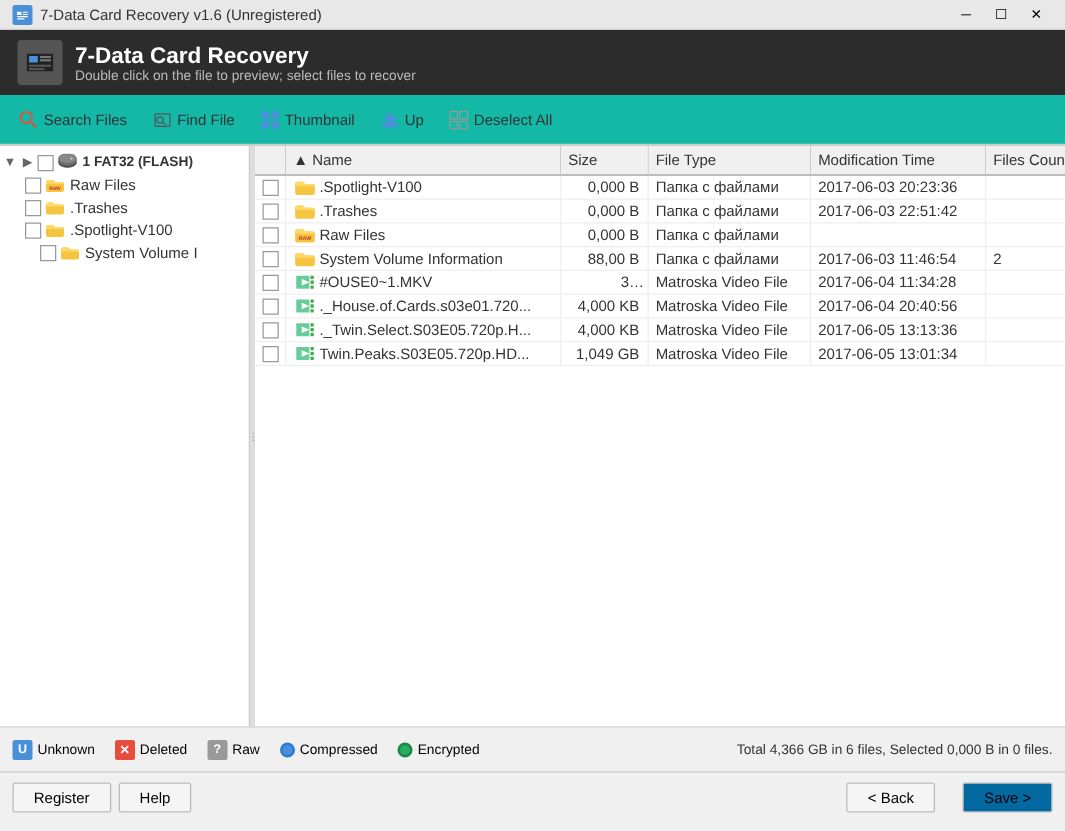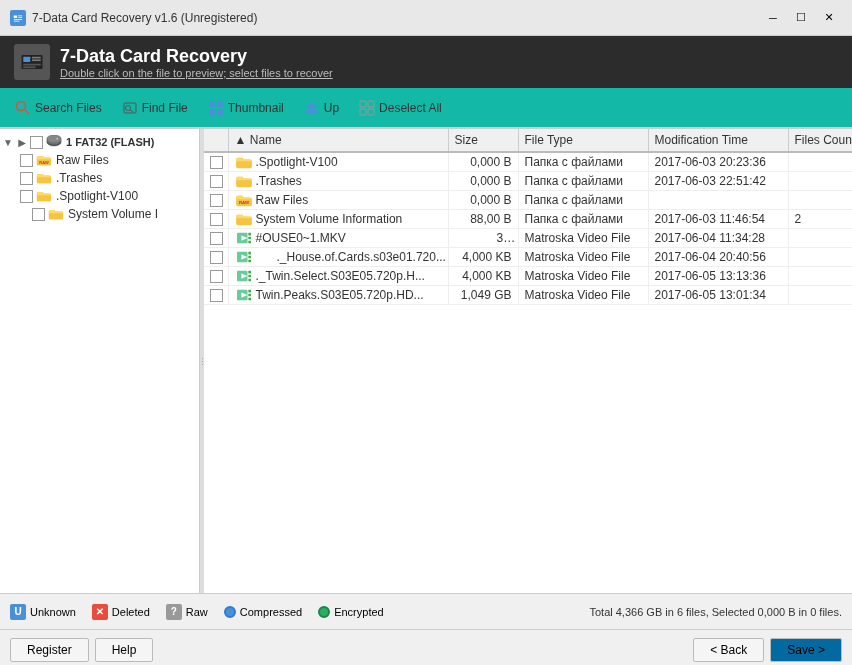--- a/index.html
+++ b/index.html
@@ -6,40 +6,40 @@
     body { background: #f0f0f0; width: 852px; height: 665px; overflow: hidden; font-size: 12px; }
 
     
     .title-bar {
       background: #e8e8e8;
       border-bottom: 1px solid #ccc;
       display: flex;
       align-items: center;
       justify-content: space-between;
       padding: 6px 10px;
-      height: 36px;
+      height: 24px;
     }
     .title-bar-left { display: flex; align-items: center; gap: 6px; font-size: 12px; color: #333; }
     .title-bar-icon { width: 16px; height: 16px; background: #4a90d9; border-radius: 2px; display: flex; align-items: center; justify-content: center; color: white; font-size: 10px; font-weight: bold; }
     .title-bar-controls { display: flex; gap: 2px; }
     .title-bar-btn { width: 26px; height: 20px; border: none; background: #e8e8e8; cursor: pointer; font-size: 11px; display: flex; align-items: center; justify-content: center; }
 
     
     .app-header {
       background: #2c2c2c;
       padding: 8px 14px;
       display: flex;
       align-items: center;
       gap: 10px;
     }
     .app-header-icon { width: 36px; height: 36px; background: #555; border-radius: 3px; display: flex; align-items: center; justify-content: center; }
     .app-header-icon svg { width: 28px; height: 28px; }
     .app-header-text { color: white; }
     .app-header-title { font-size: 18px; font-weight: bold; }
-    .app-header-subtitle { font-size: 11px; color: #bbb; text-decoration: underline; }
+    .app-header-subtitle { font-size: 11px; color: #bbb; }
 
     
     .toolbar {
       background: #14b8a6;
       border-bottom: 1px solid #ccc;
       display: flex;
       align-items: center;
       padding: 4px 6px;
       gap: 2px;
       height: 40px;
@@ -162,21 +162,21 @@
     .bottom-bar {
       background: #f0f0f0;
       border-top: 1px solid #ccc;
       padding: 6px 10px;
       display: flex;
       align-items: center;
       justify-content: space-between;
       height: 40px;
     }
     .bottom-left { display: flex; gap: 6px; }
-    .bottom-right { display: flex; gap: 6px; padding-left: 32px; }
+    .bottom-right { display: flex; gap: 22px; padding-left: 32px; }
     .bottom-btn {
       padding: 4px 16px;
       border: 1px solid #bbb;
       background: #f5f5f5;
       cursor: pointer;
       border-radius: 2px;
       font-size: 12px;
     }
     .bottom-btn.primary { background: #0369a1; }
   </style>
@@ -453,21 +453,21 @@
               <td class="col-size" style="text-align: right; padding-left: 48px;">3,317 GB</td>
               <td class="col-type">Matroska Video File</td>
               <td class="col-mod">2017-06-04 11:34:28</td>
               <td class="col-count"></td>
             </tr>
             <tr>
               <td class="col-check">
                 <div class="row-check"></div>
               </td>
               <td class="col-name">
-                <span style="display: flex;  gap: 21px;">
+                <span style="display: flex; ">
                   <svg width="18" height="14" viewBox="0 0 20 16" style="margin-right:3px;flex-shrink:0;">
         <rect x="2" y="2" width="12" height="12" rx="1" fill="#6c9"></rect>
         <polygon points="7,5 7,11 14,8" fill="white"></polygon>
         <rect x="15" y="2" width="3" height="3" fill="#4a4" rx="0.5"></rect>
         <rect x="15" y="6.5" width="3" height="3" fill="#4a4" rx="0.5"></rect>
         <rect x="15" y="11" width="3" height="3" fill="#4a4" rx="0.5"></rect>
       </svg>
                   <span>._House.of.Cards.s03e01.720...</span>
                 </span>
               </td>

